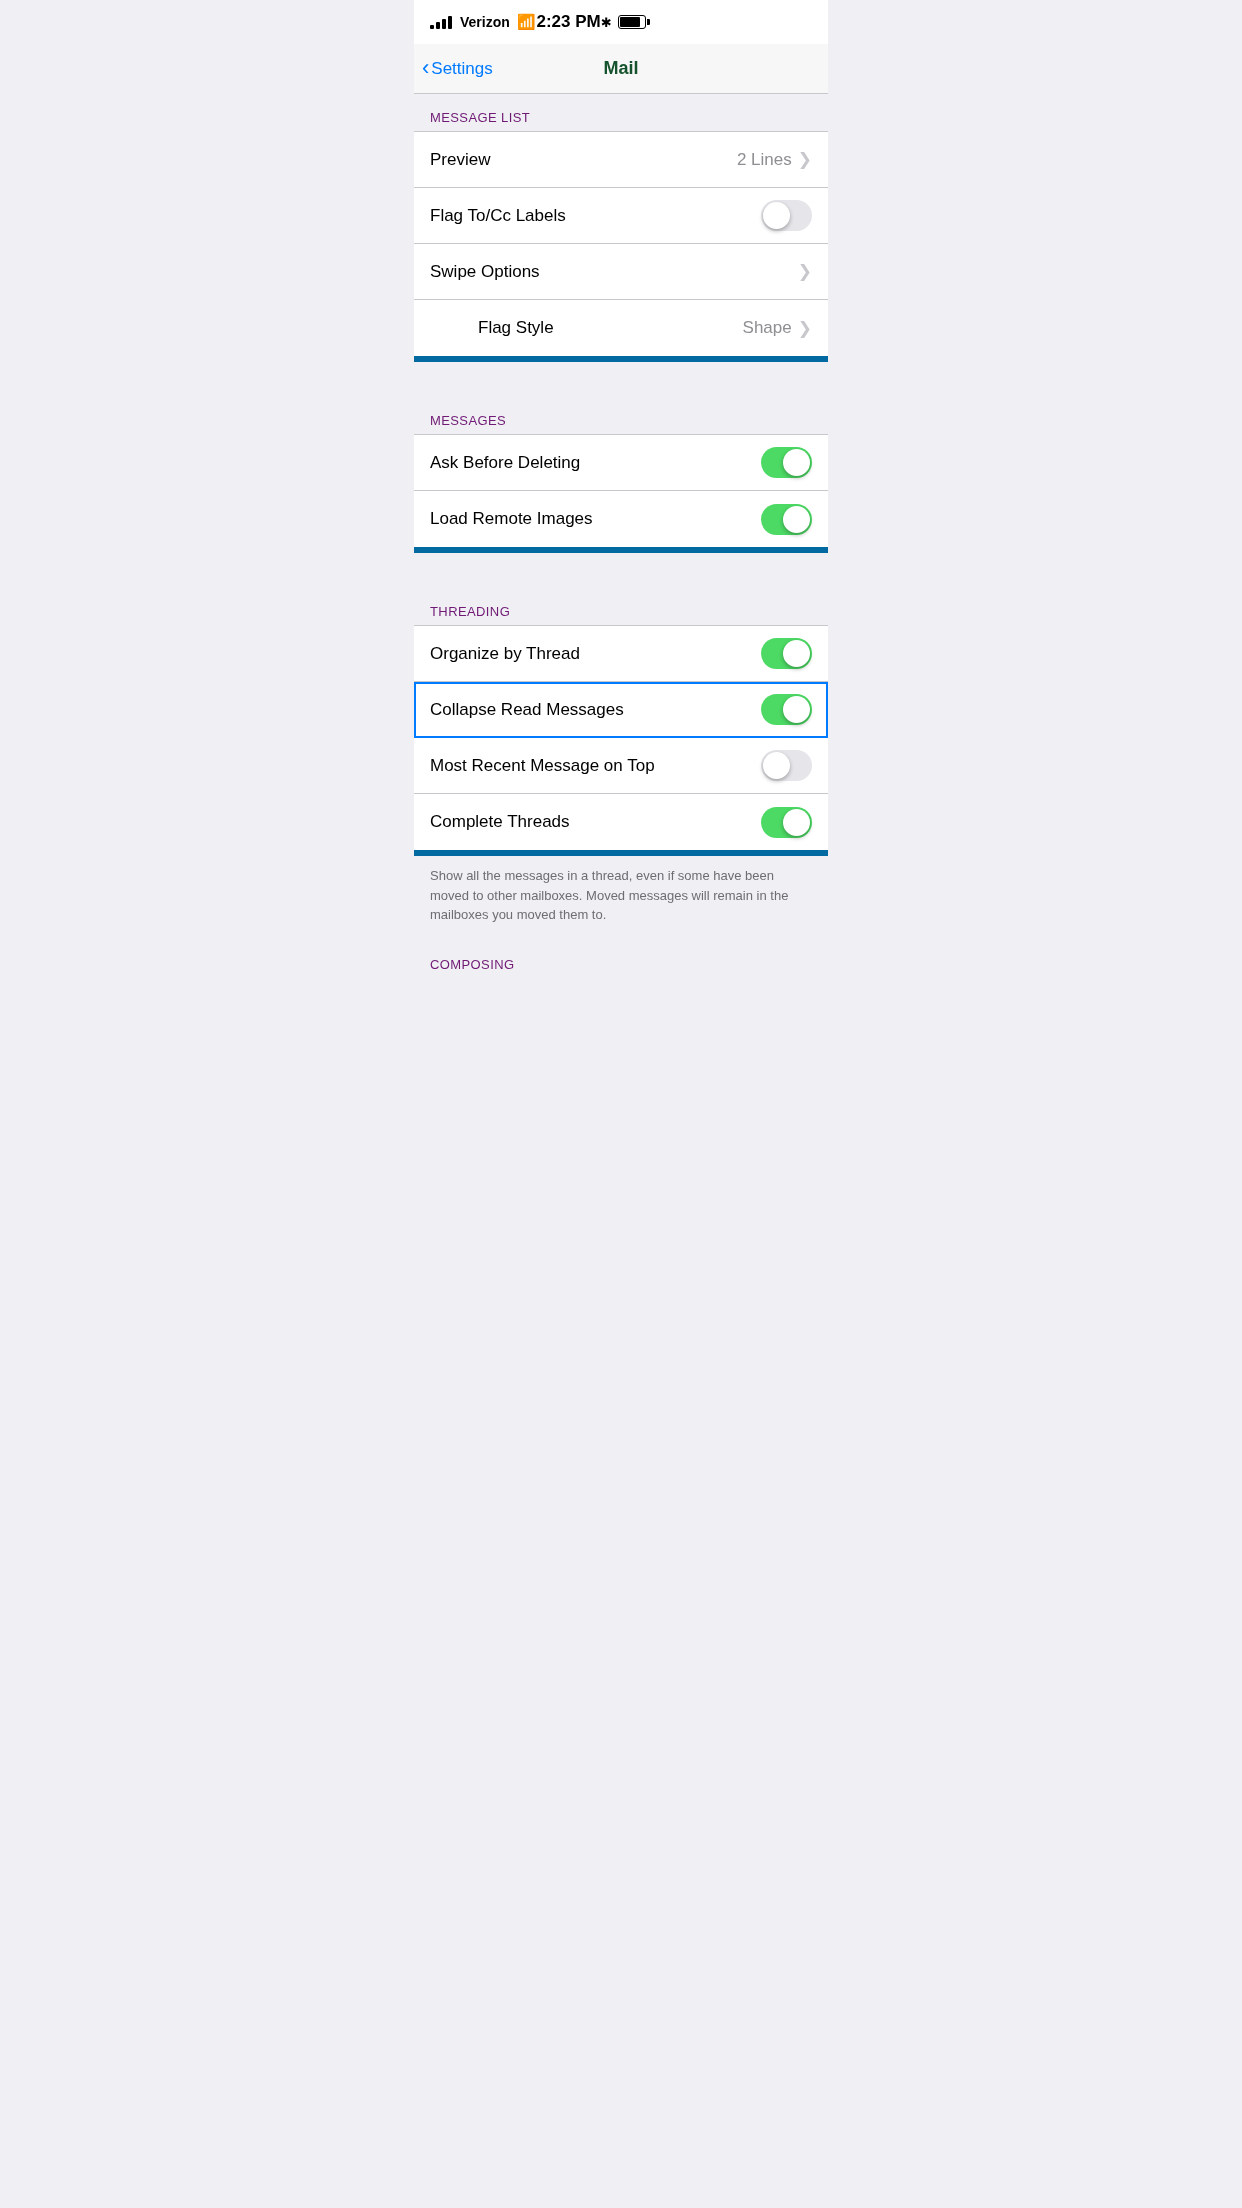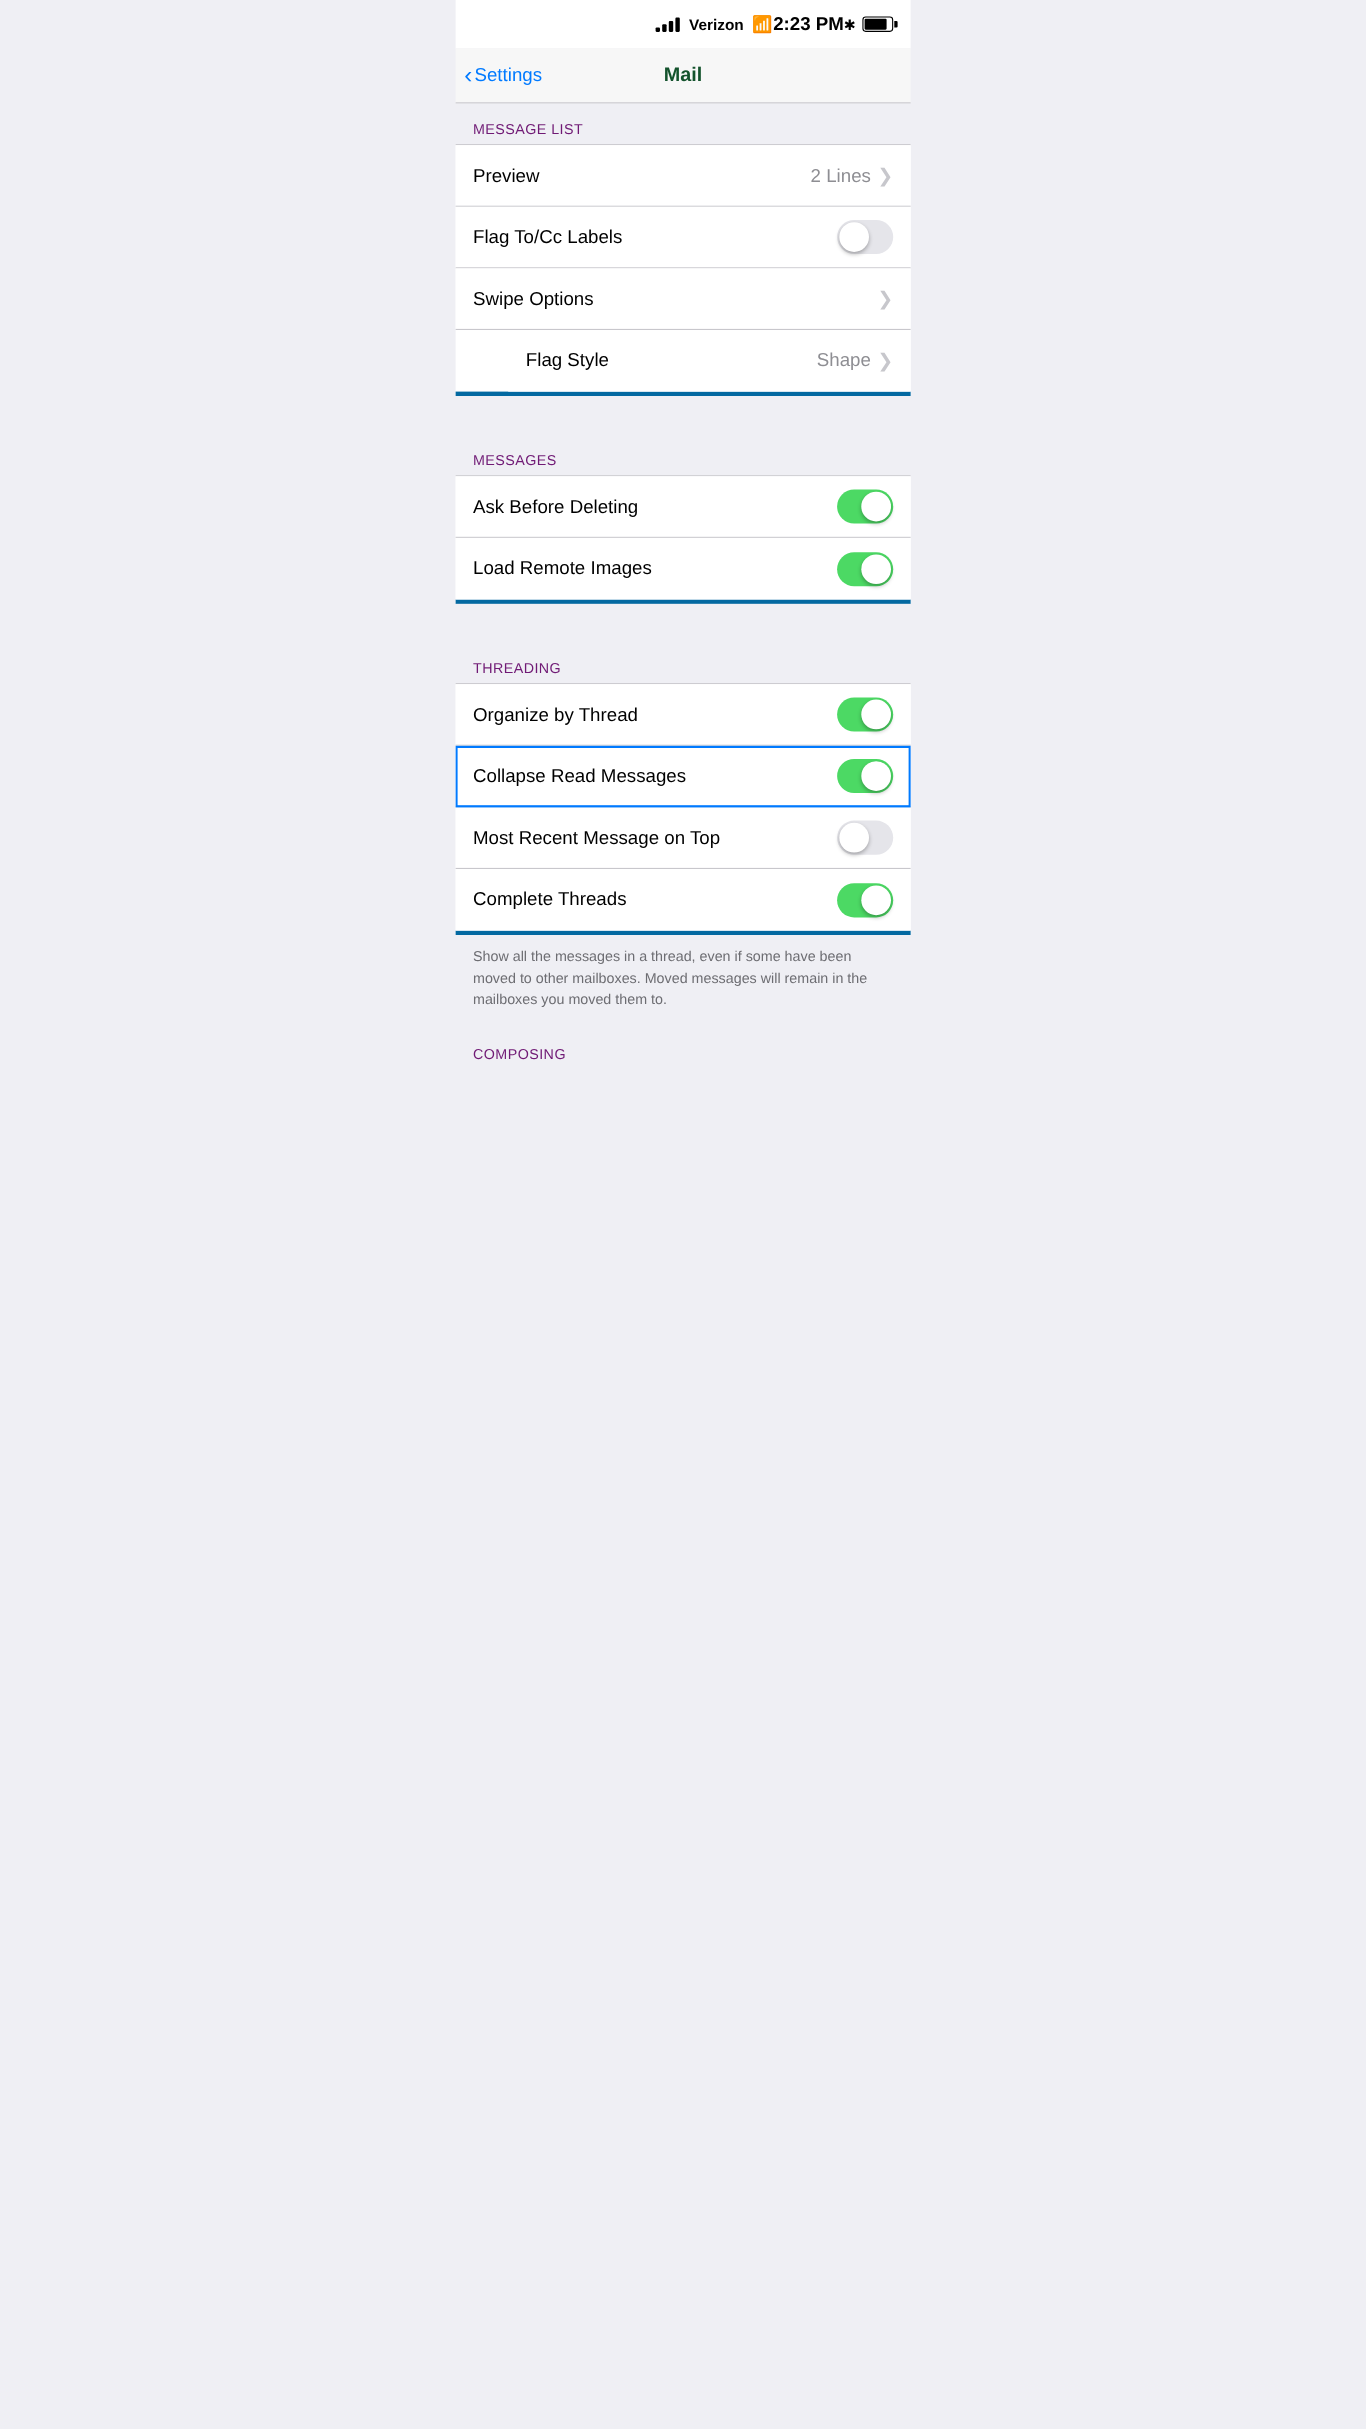--- a/index.html
+++ b/index.html
@@ -10,21 +10,21 @@
       background: #efeff4;
       width: 414px;
       margin: 0 auto;
       font-size: 17px;
     }
 
     
     .status-bar {
       background: #fff;
       display: flex;
-      justify-content: flex-end;
+      justify-content: flex-start;
       align-items: center;
       padding: 6px 16px;
       height: 44px;
     }
     .status-left {
       display: flex;
       align-items: center;
       gap: 4px;
       font-size: 14px;
       font-weight: 600;
@@ -118,21 +118,21 @@
       color: #701a75;
       text-transform: uppercase;
       letter-spacing: 0.4px;
       background: #efeff4;
     }
 
     
     .settings-group {
       background: #fff;
       border-top: 1px solid #c8c7cc;
-      border-bottom: 4px solid #0369a1;
+      border-bottom: 6px solid #0369a1;
     }
 
     
     .settings-row {
       display: flex;
       align-items: center;
       justify-content: space-between;
       padding: 0 16px;
       min-height: 56px;
       border-bottom: 1px solid #c8c7cc;

